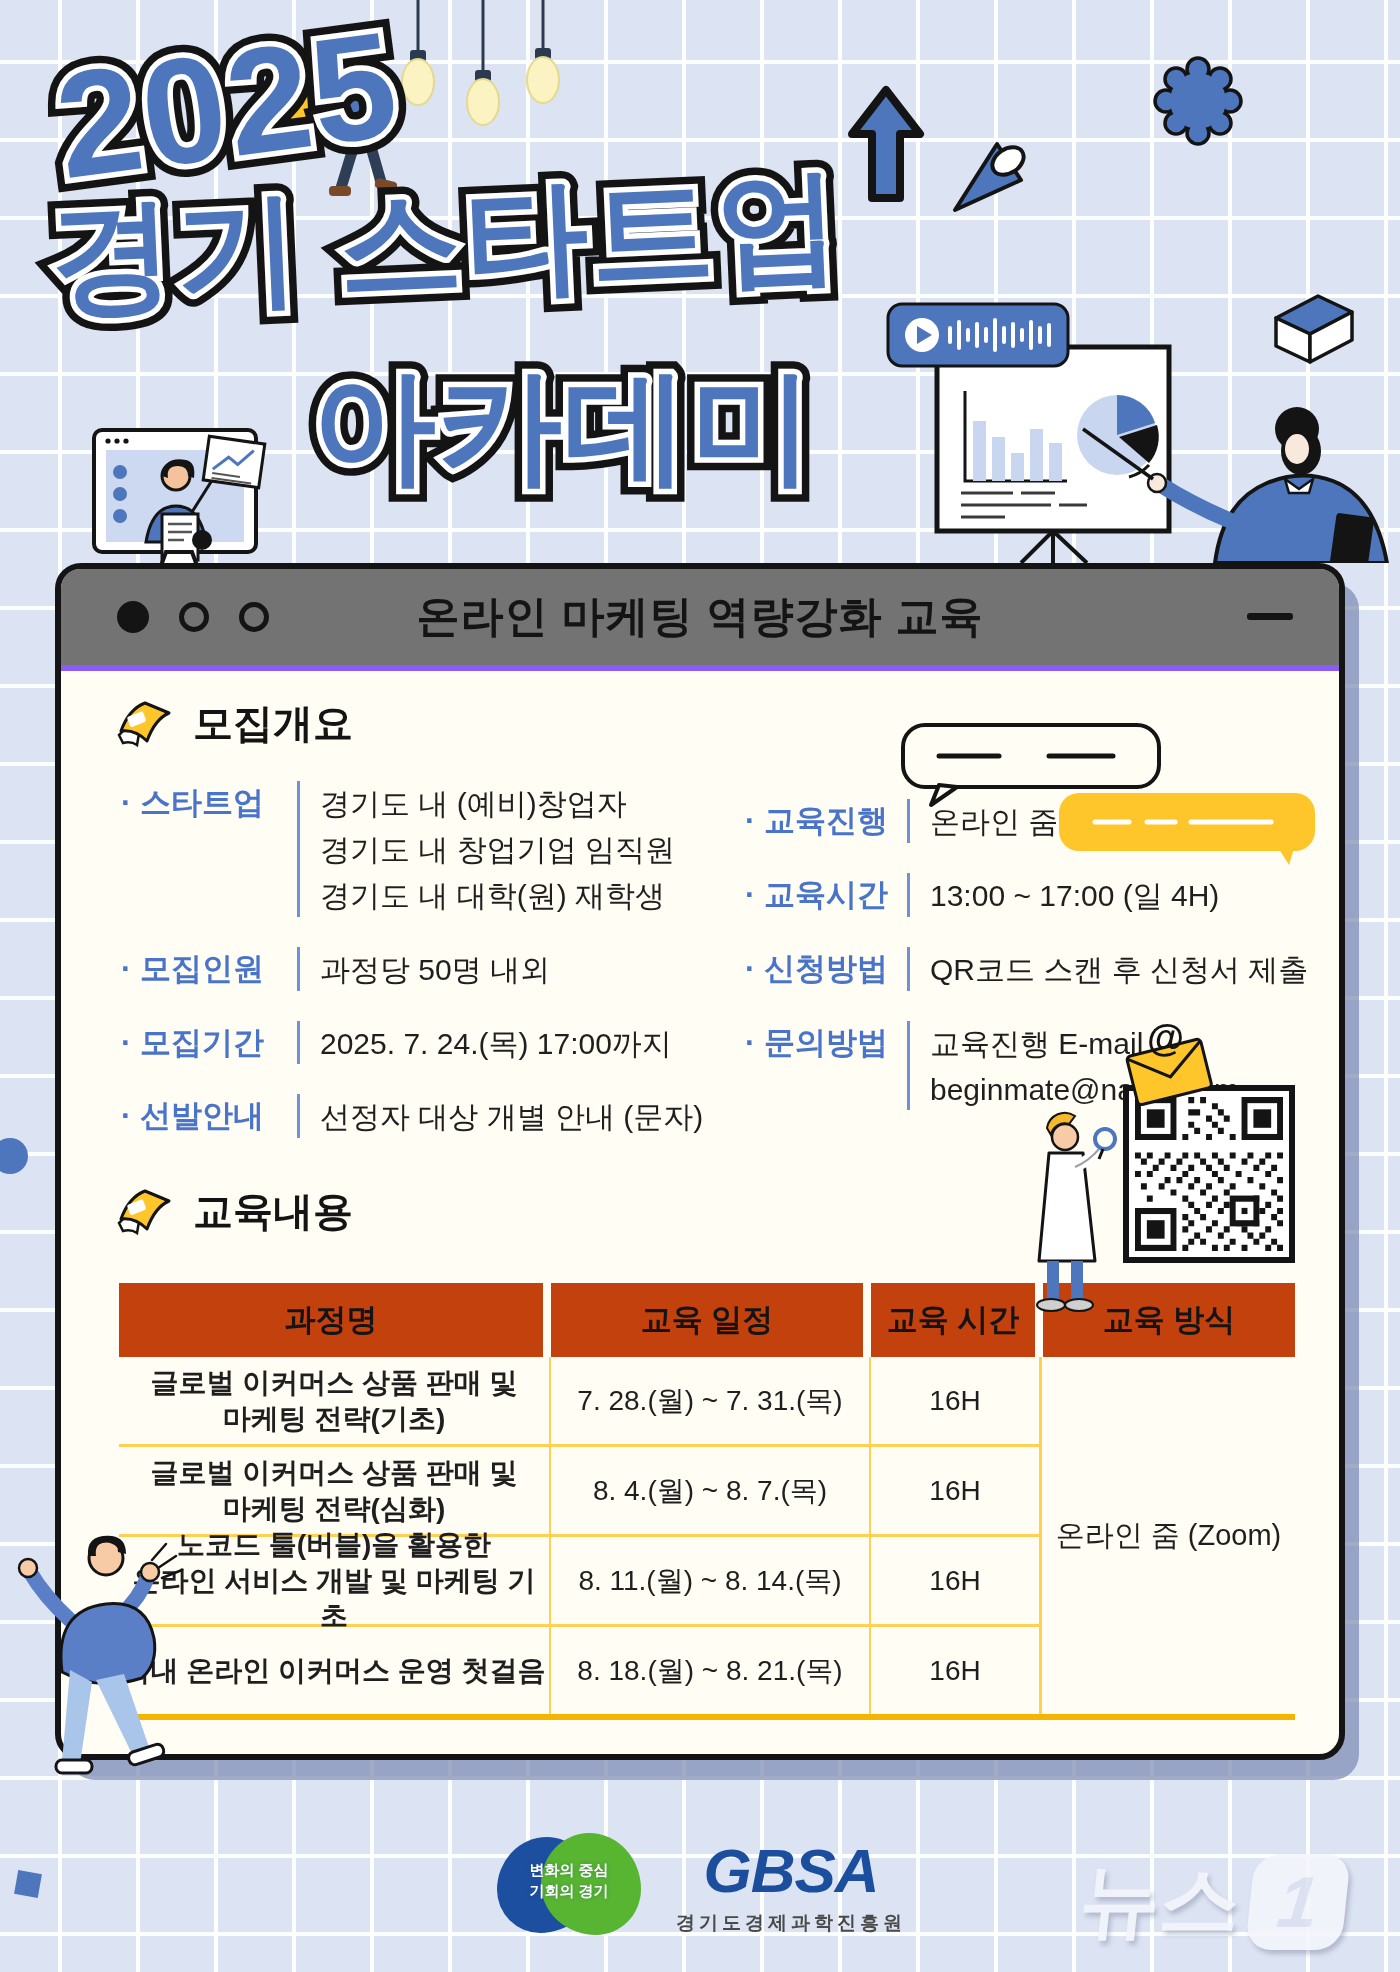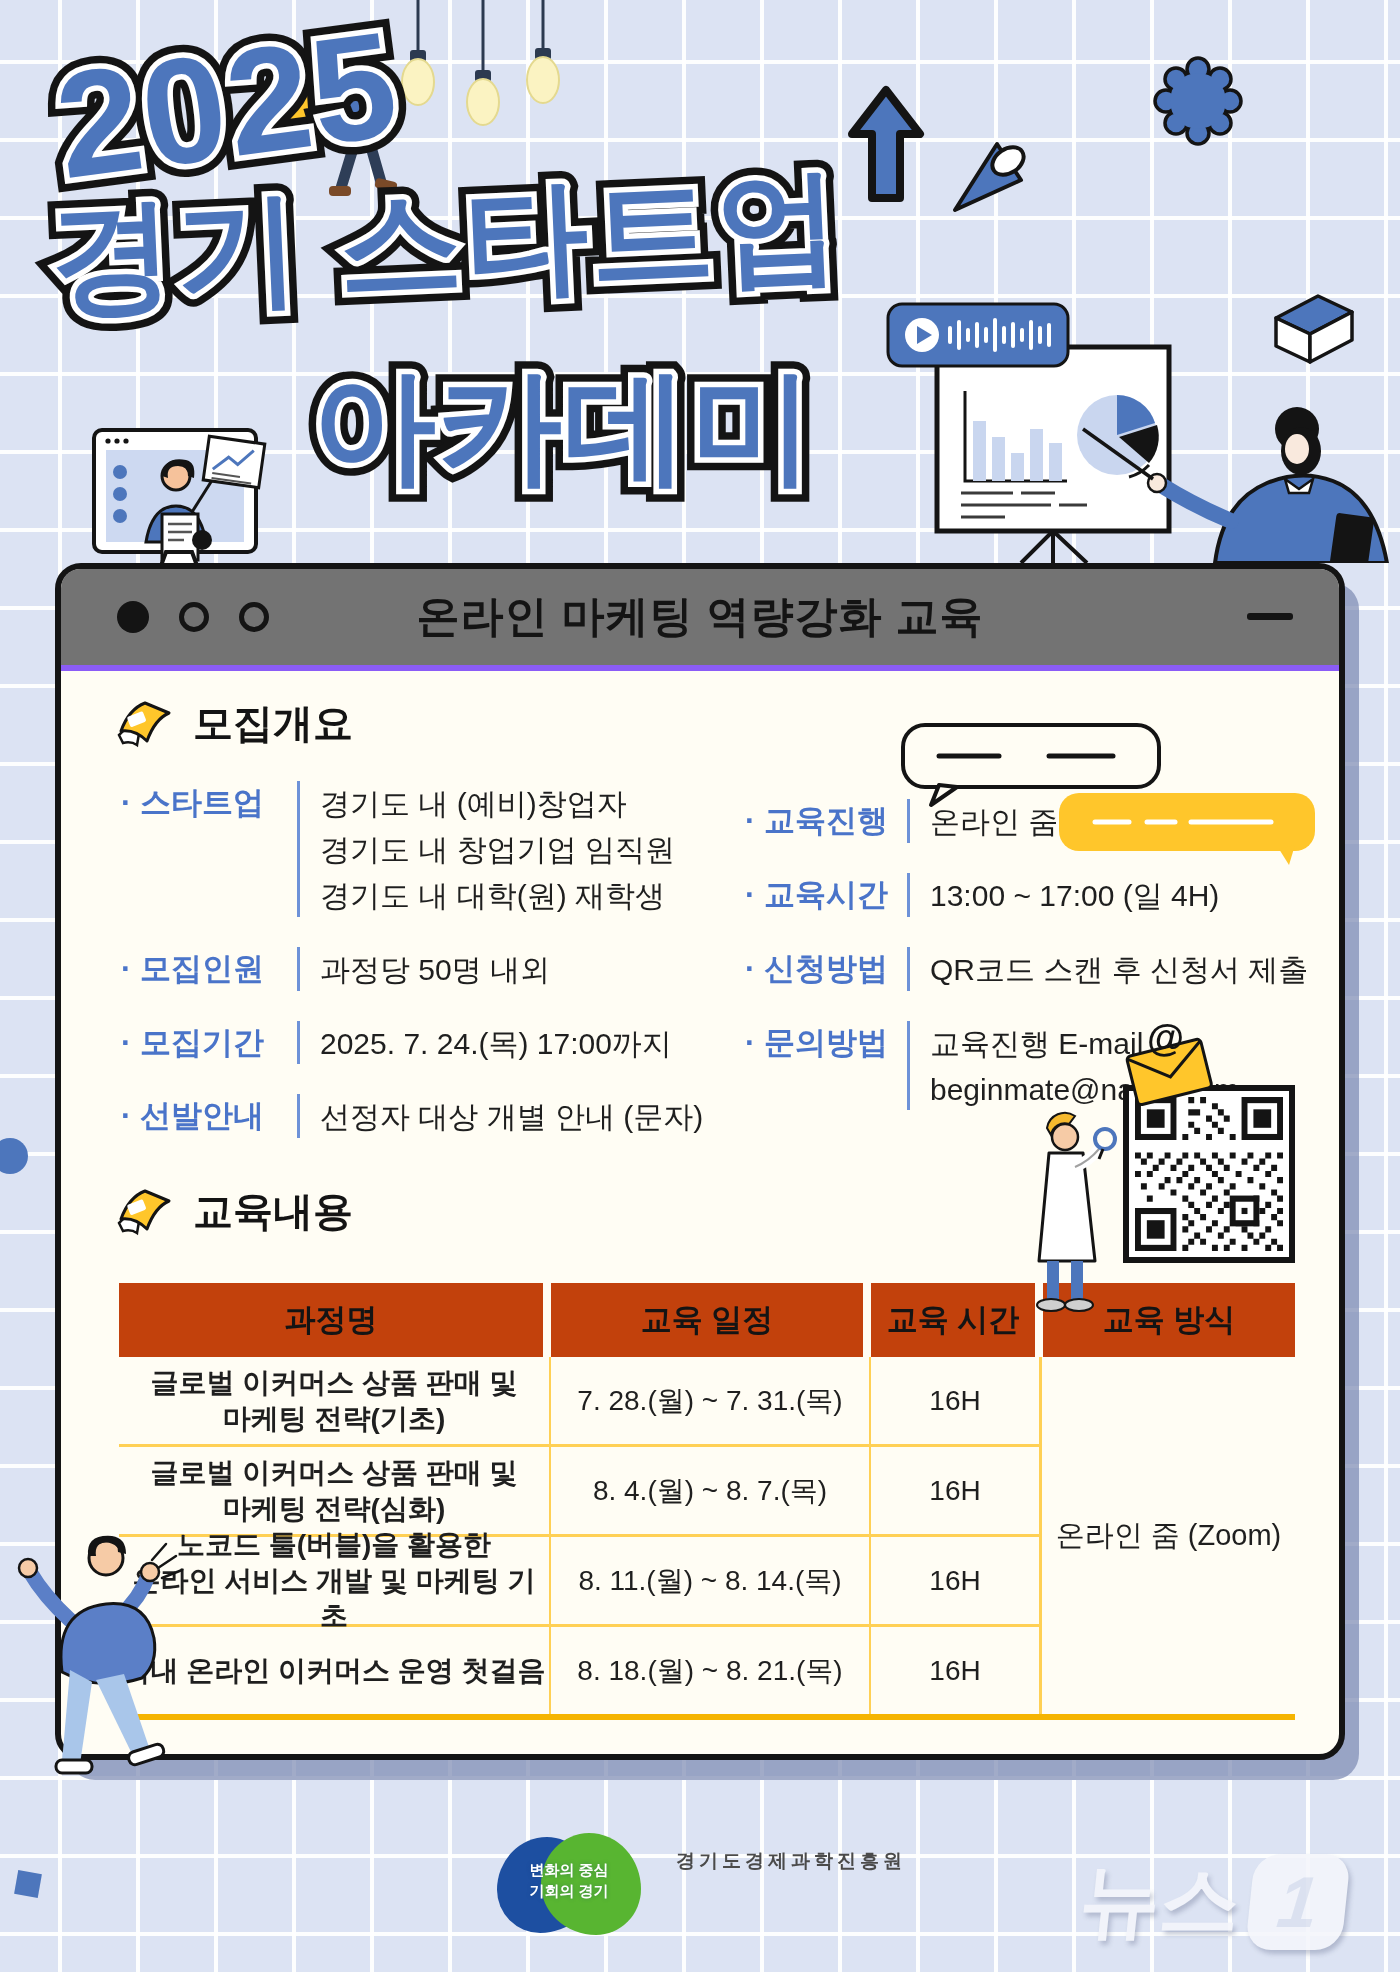--- a/index.html
+++ b/index.html
@@ -506,20 +506,21 @@
 
   <div class="gg-logo">
     <div class="gg-blob-a"></div>
     <div class="gg-blob-b"></div>
     <div class="gg-text">
       <div>변화의 중심</div>
       <div>기회의 경기</div>
     </div>
   </div>
   <div class="gbsa">
+    <div class="gbsa-acronym">GBSA</div>
     <div class="gbsa-name">경기도경제과학진흥원</div>
   </div>
   <div class="watermark">
     <span class="wm-text">뉴스</span>
     <span class="wm-one">1</span>
   </div>
 
 </div>
 
 </body></html>

